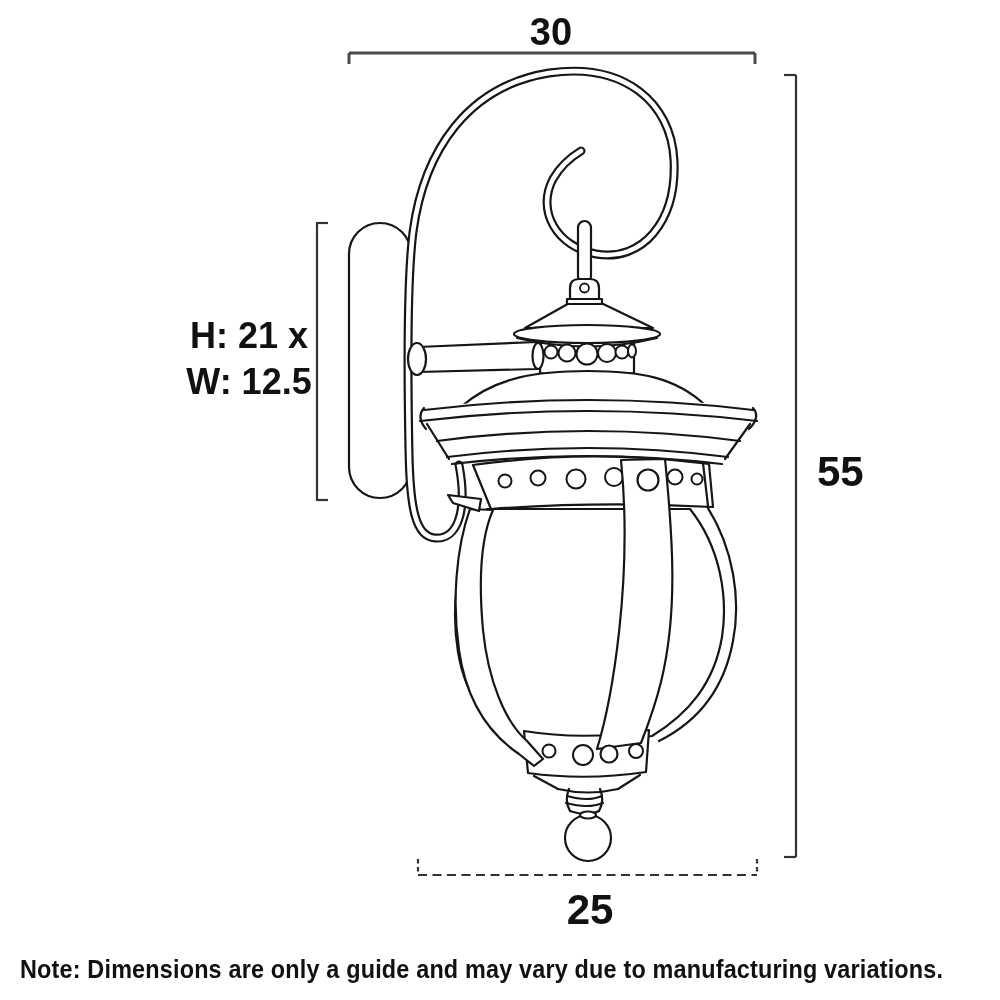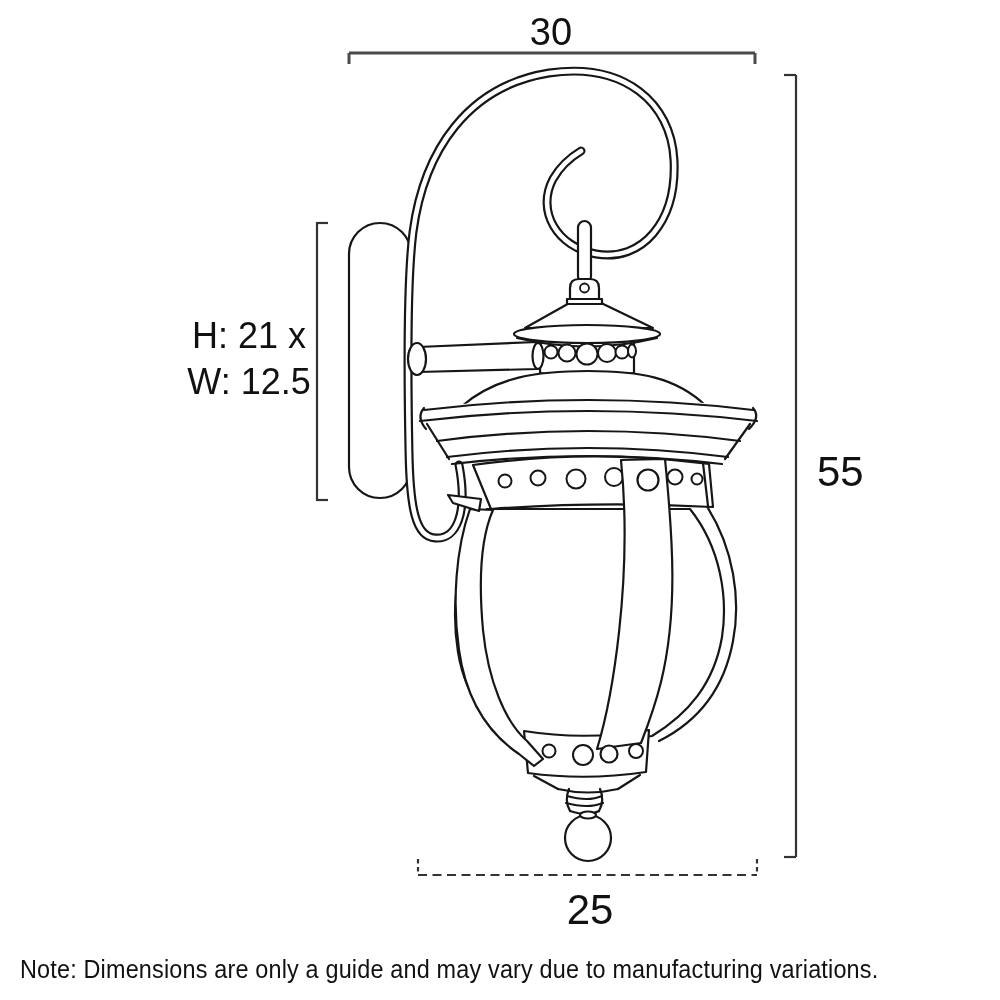--- a/index.html
+++ b/index.html
@@ -1,17 +1,17 @@
 <!DOCTYPE html>
 <html><head>
 <meta charset="utf-8">
 <style>
   html,body{margin:0;padding:0;background:#ffffff;}
   .page{position:relative;width:1000px;height:1000px;background:#ffffff;overflow:hidden;
-        font-family:"Liberation Sans", sans-serif;}
+        font-family:"Liberation Sans", sans-serif;font-weight:bold;}
   svg{position:absolute;left:0;top:0;}
   .dim-text{font-family:"Liberation Sans", sans-serif;}
   .note{position:absolute;left:20px;top:954px;font-size:26px;color:#111111;
         white-space:nowrap;transform:scaleX(0.9);transform-origin:left center;
         font-family:"Liberation Sans", sans-serif;letter-spacing:0.2px;}
 </style>
 </head>
 <body>
 
 <div class="page">

